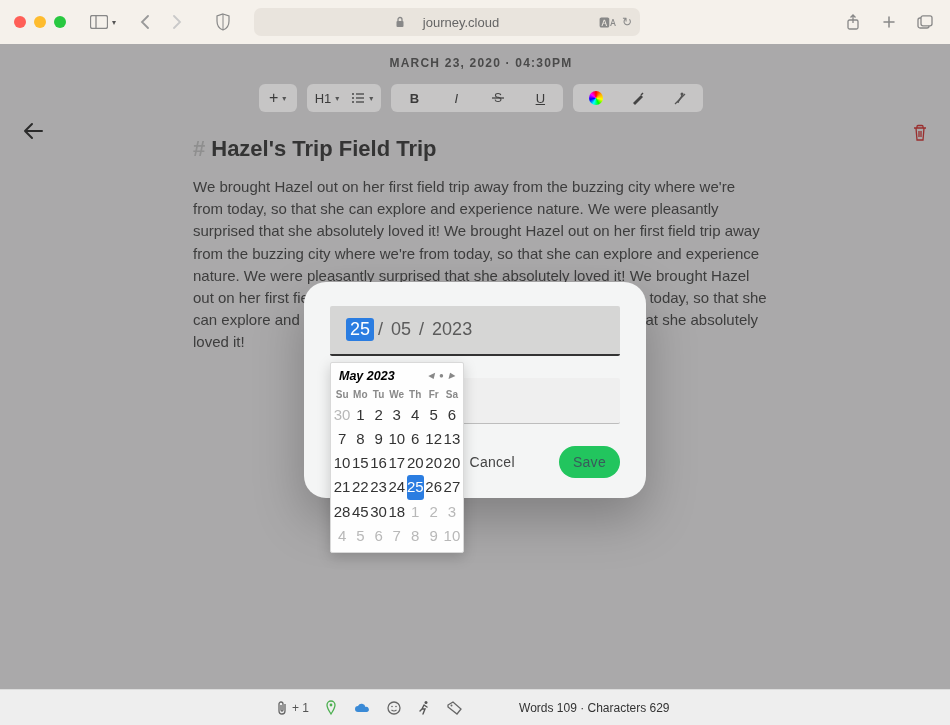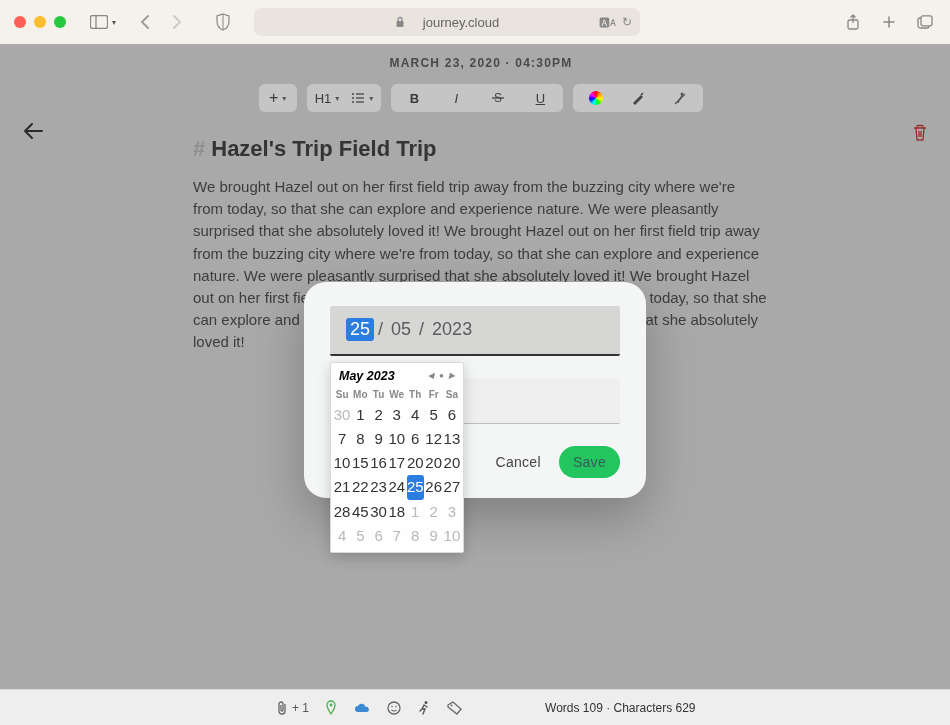--- a/index.html
+++ b/index.html
@@ -131,21 +131,21 @@
     border-top: 1px solid #dcdcdc;
     display:flex; align-items:center;
     padding: 0 16px;
     font-size: 12px;
     color: #555;
   }
   .bb-left { display:flex; align-items:center; gap:16px; margin-left: 260px;}
   .bb-icon { display:flex; align-items:center; gap:4px; color:#555;}
   .bb-icon.green { color:#4caf50;}
   .bb-icon.blue { color:#2f7dd1;}
-  .bb-right { margin-left: 82px; color:#333; }
+  .bb-right { margin-left: 56px; color:#333; }
 
   
   .modal-backdrop {
     position: absolute; inset: 0;
     display:flex; align-items:center; justify-content:center;
     z-index: 100;
   }
   .modal {
     width: 342px;
     background: #f4f5f5;
@@ -176,21 +176,21 @@
     color: #fff;
   }
   .time-field-row {
     margin-top: 22px;
     height: 46px;
     background: #efefef;
     border-bottom: 1px solid #bdbdbd;
     border-radius: 2px;
   }
   .modal-actions {
-    display:flex; justify-content:flex-end; gap: 4px;
+    display:flex; justify-content:flex-end; gap: 30px;
     margin-top: 22px;
   }
   .btn-text {
     font-size: 14px;
     letter-spacing: 0.3px;
     color: #444;
     padding: 8px 14px;
     border-radius: 18px;
     cursor: pointer;
   }

